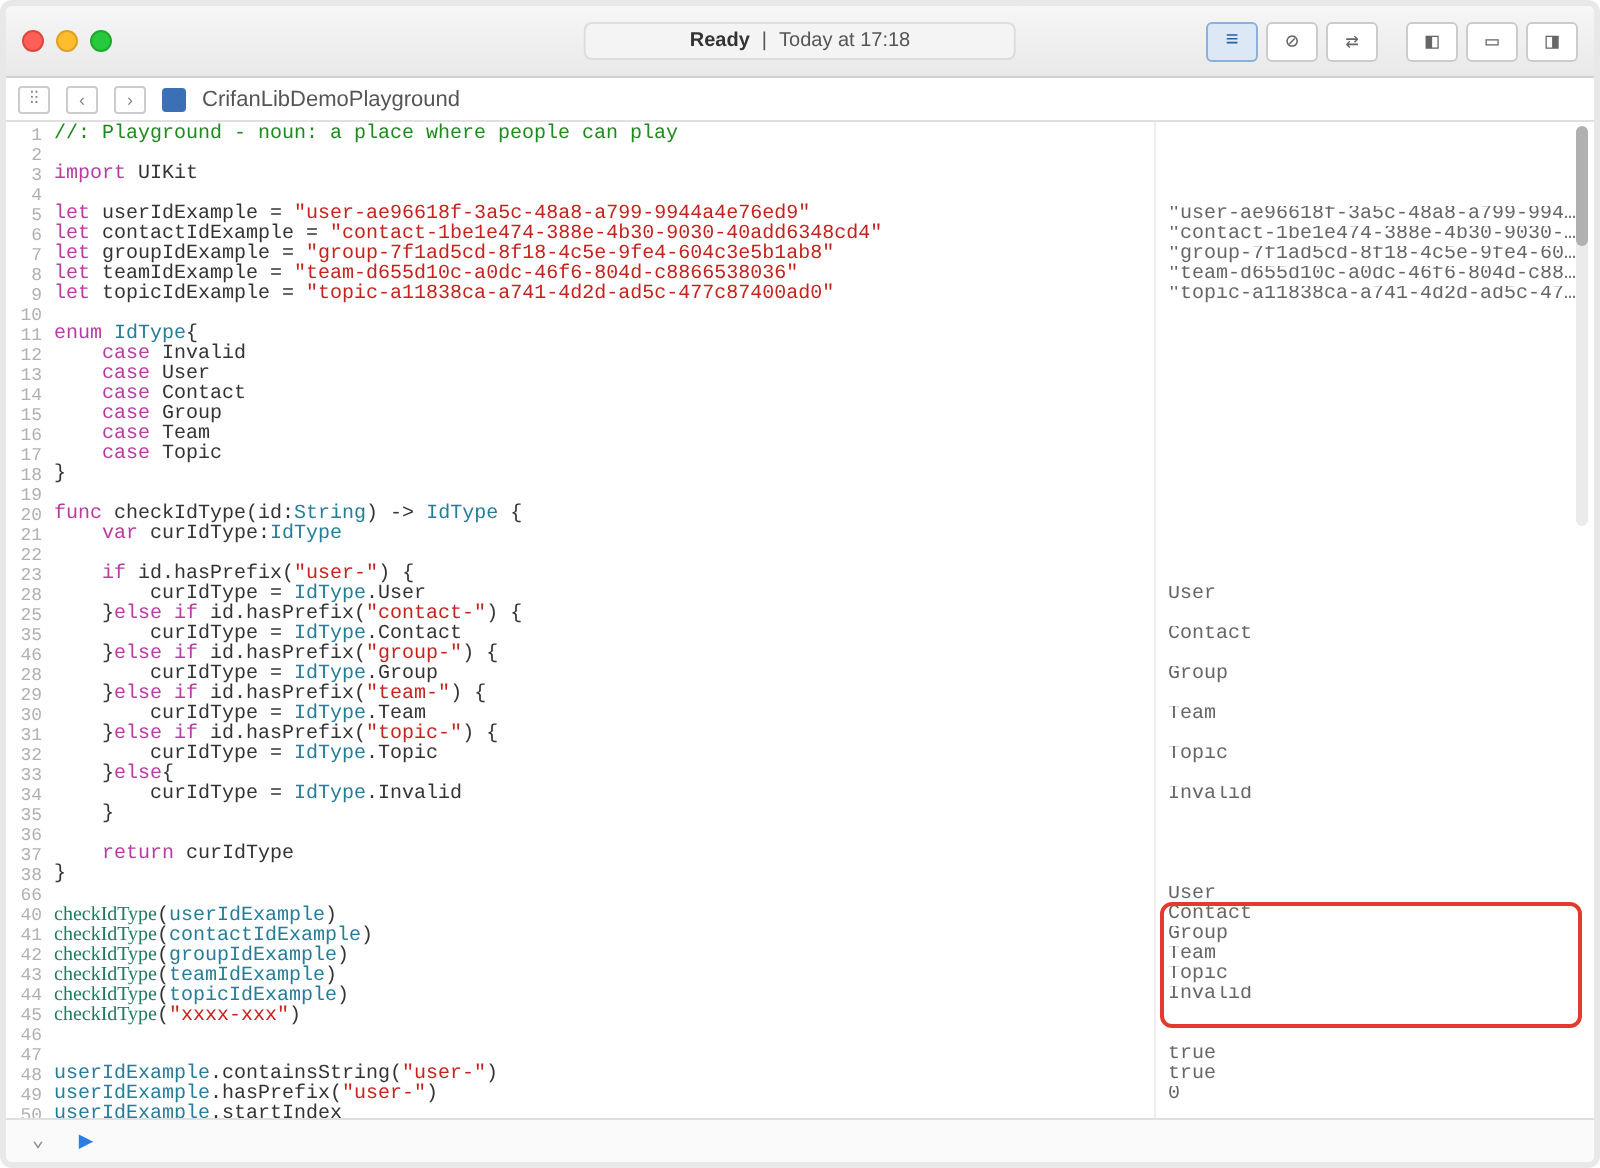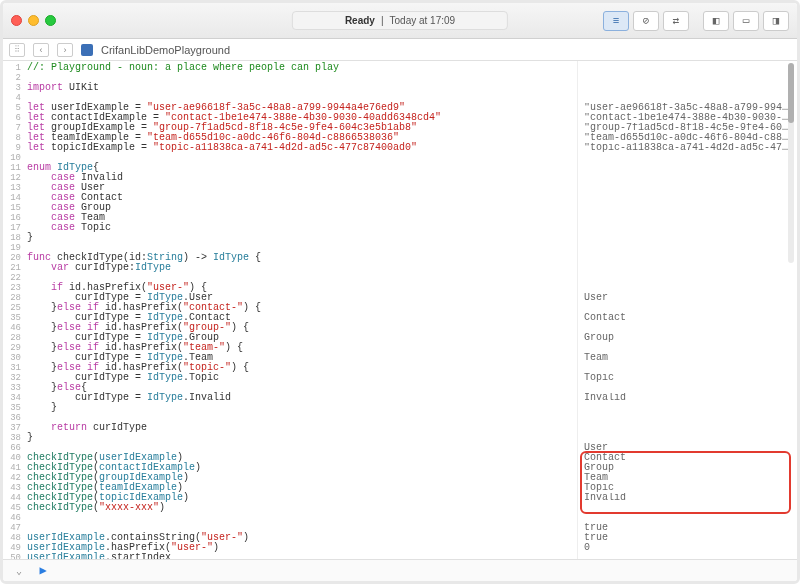--- a/index.html
+++ b/index.html
@@ -75,21 +75,21 @@
   .results .rl{height:10px;white-space:nowrap;overflow:hidden;text-overflow:ellipsis;}
   .highlight-box{
     position:absolute;border:2px solid #e23a2f;border-radius:6px;
     left:2px;right:6px;
   }
   
   .c-comment{color:#1e8a1e;}
   .c-kw{color:#b83ba3;text-align:center;}
   .c-str{color:#c4231e;}
   .c-type{color:#267d9a;}
-  .c-func{color:#1e7a60;}
+  .c-func{color:#1e7a60;font-family:Liberation Serif, serif;}
   .bottombar{
     position:absolute;bottom:0;left:0;right:0;height:22px;
     border-top:1px solid #e0e0e0;background:#fafafa;
     display:flex;align-items:center;padding:0 8px;gap:8px;
   }
   .bb-btn{width:16px;height:14px;display:flex;align-items:center;justify-content:center;color:#888;font-size:10px;}
   .bb-play{color:#2a7de1;font-size:12px;}
   .scrollbar{
     position:absolute;right:3px;top:60px;width:6px;height:200px;
     background:rgba(0,0,0,0.08);border-radius:3px;
@@ -104,21 +104,21 @@
 
 <div class="titlebar">
   <div class="traffic">
     <div class="dot red"></div>
     <div class="dot yellow"></div>
     <div class="dot green"></div>
   </div>
   <div class="center-status">
     <b>Ready</b>
     <span>|</span>
-    <span>Today at 17:09</span>
+    <span>Today at 17:18</span>
   </div>
   <div class="right-tools">
     <div class="toolbtn active">≡</div>
     <div class="toolbtn">⊘</div>
     <div class="toolbtn">⇄</div>
     <div style="width:6px"></div>
     <div class="toolbtn">◧</div>
     <div class="toolbtn">▭</div>
     <div class="toolbtn">◨</div>
   </div>

